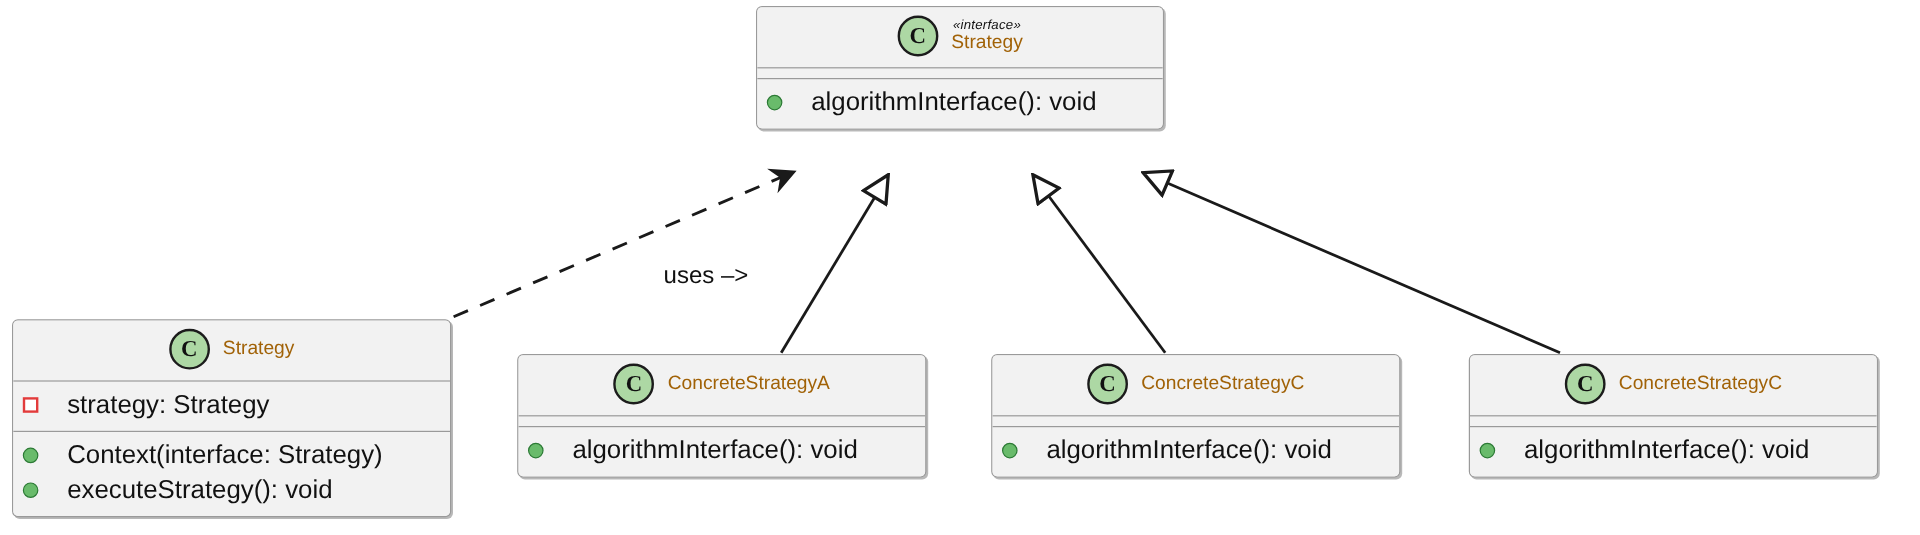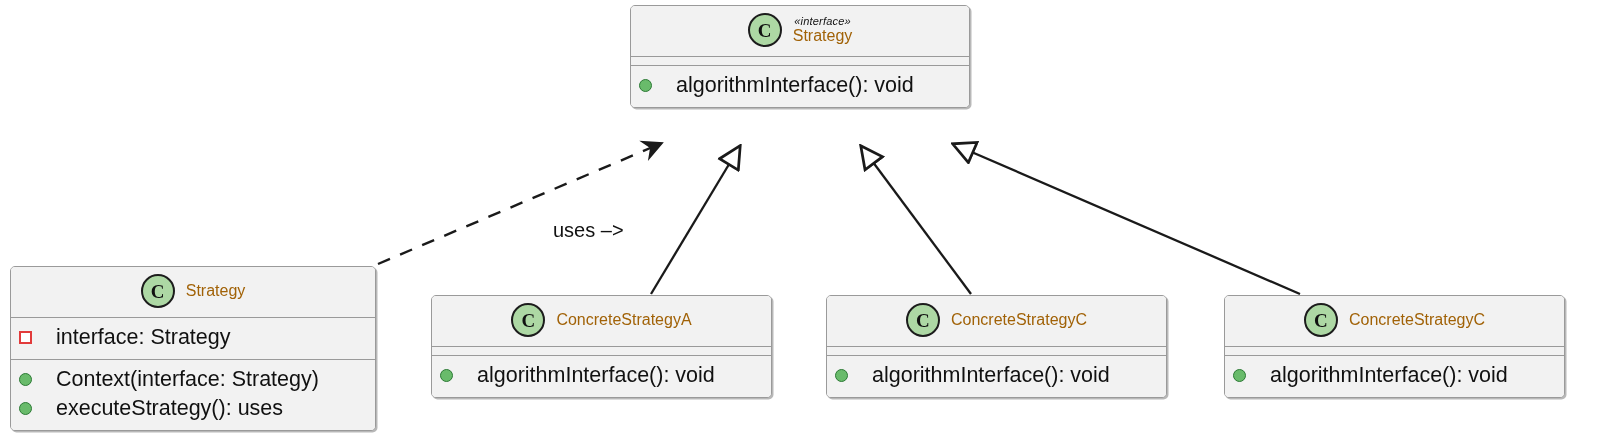--- a/index.html
+++ b/index.html
@@ -170,31 +170,31 @@
   <div class="uml-class" style="left:10px; top:266px; width:366px;">
     <div class="compartment cmp-header">
       <span class="class-icon">C</span>
       <span class="title-block">
         <span class="class-name">Strategy</span>
       </span>
     </div>
     <div class="compartment cmp-members">
       <div class="member">
         <span class="vis vis-private"></span>
-        <span>interface: Strategy</span>
+        <span>strategy: Strategy</span>
       </div>
     </div>
     <div class="compartment cmp-members">
       <div class="member">
         <span class="vis vis-public"></span>
         <span>Context(interface: Strategy)</span>
       </div>
       <div class="member">
         <span class="vis vis-public"></span>
-        <span>executeStrategy(): uses</span>
+        <span>executeStrategy(): void</span>
       </div>
     </div>
   </div>
 
   <div class="uml-class" style="left:431px; top:295px; width:341px;">
     <div class="compartment cmp-header">
       <span class="class-icon">C</span>
       <span class="title-block">
         <span class="class-name">ConcreteStrategyA</span>
       </span>

